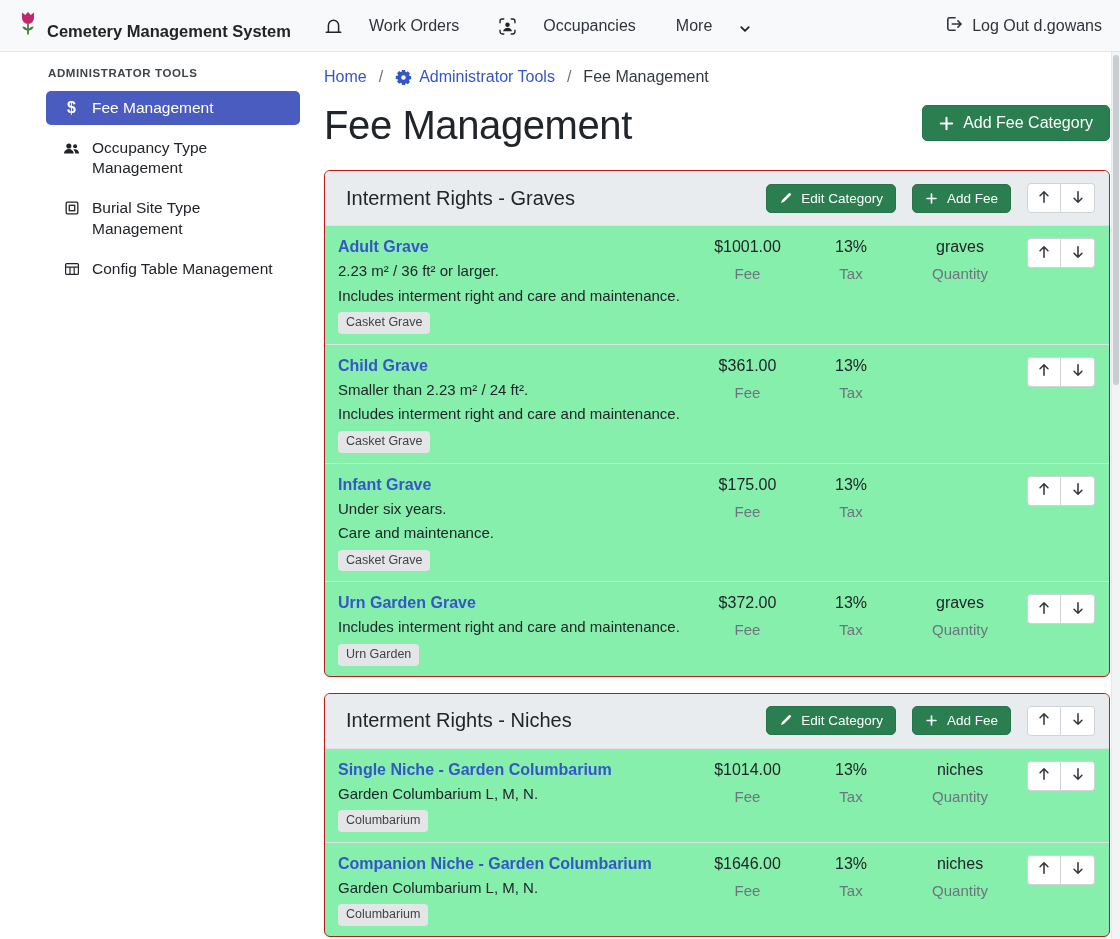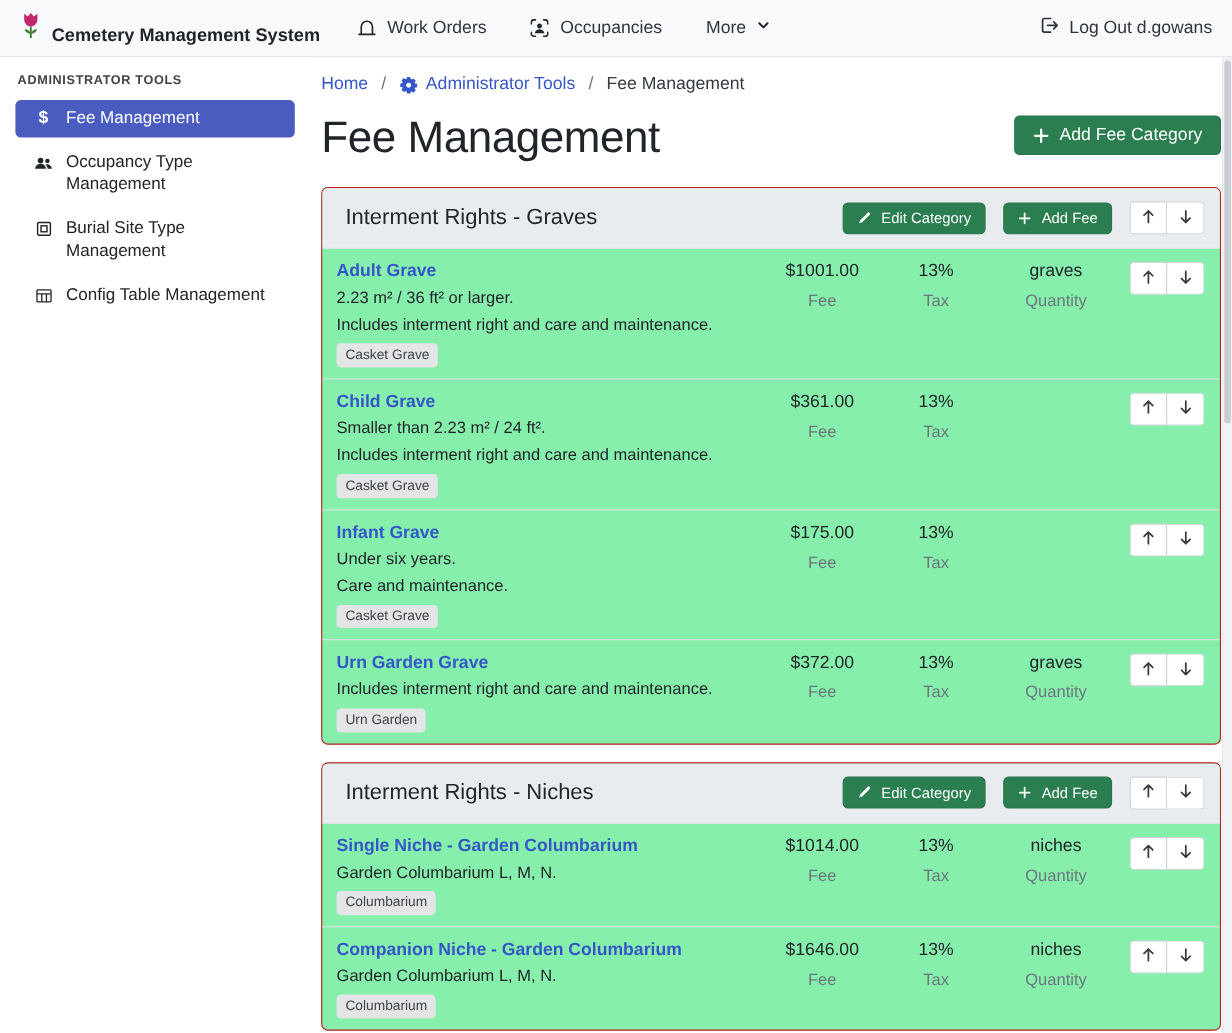--- a/index.html
+++ b/index.html
@@ -6,26 +6,26 @@
   * { margin:0; padding:0; box-sizing:border-box; }
   html,body { width:1120px; height:939px; overflow:hidden; background:#fff; }
   body { font-family:"Liberation Sans","DejaVu Sans",sans-serif; color:#212529; font-size:16px; }
   button { font-family:inherit; cursor:pointer; }
   a { cursor:pointer; }
 
   
   .navbar { height:52px; background:#f8f9fa; border-bottom:1px solid #e2e6ea; display:flex; align-items:center; padding:0 18px; }
   .brand { display:flex; align-items:flex-end; gap:9px; font-weight:700; font-size:16.5px; color:#212529; margin-right:34px; text-decoration:none; }
   .nav-links { display:flex; align-items:center; gap:40px; }
-  .nav-link { display:flex; align-items:flex-start; gap:10px; color:#2f343a; font-size:16px; text-decoration:none; }
+  .nav-link { display:flex; align-items:flex-end; gap:27px; color:#2f343a; font-size:16px; text-decoration:none; }
   .nav-link .icn { display:flex; color:#212529; }
   .navbar-right { margin-left:auto; display:flex; align-items:center; gap:9px; color:#2f343a; font-size:16px; text-decoration:none; }
 
   
-  .layout { display:flex; height:887px; }
+  .layout { display:flex; height:887px;padding-left:32px; }
   .sidebar { width:280px; flex:none; padding:13px 12px 0 14px; background:#fff; }
   .sidebar-heading { font-size:11.5px; letter-spacing:.6px; color:#3f4449; font-weight:700; margin:2px 0 12px 2px; }
   .side-item { display:flex; align-items:flex-start; gap:11px; padding:7px 10px 7px 16px; border-radius:5px; font-size:15.5px; color:#212529; margin-bottom:6px; line-height:1.3; }
   .side-item.active { background:#4a5cbf; color:#fff; }
   .side-icon { width:19px; flex:none; display:flex; justify-content:center; margin-top:2px; }
   .dollar-glyph { font-weight:700; font-size:16px; line-height:1; }
 
   .main { flex:1; padding:12px 10px 0 12px; overflow:hidden; }
 
   

